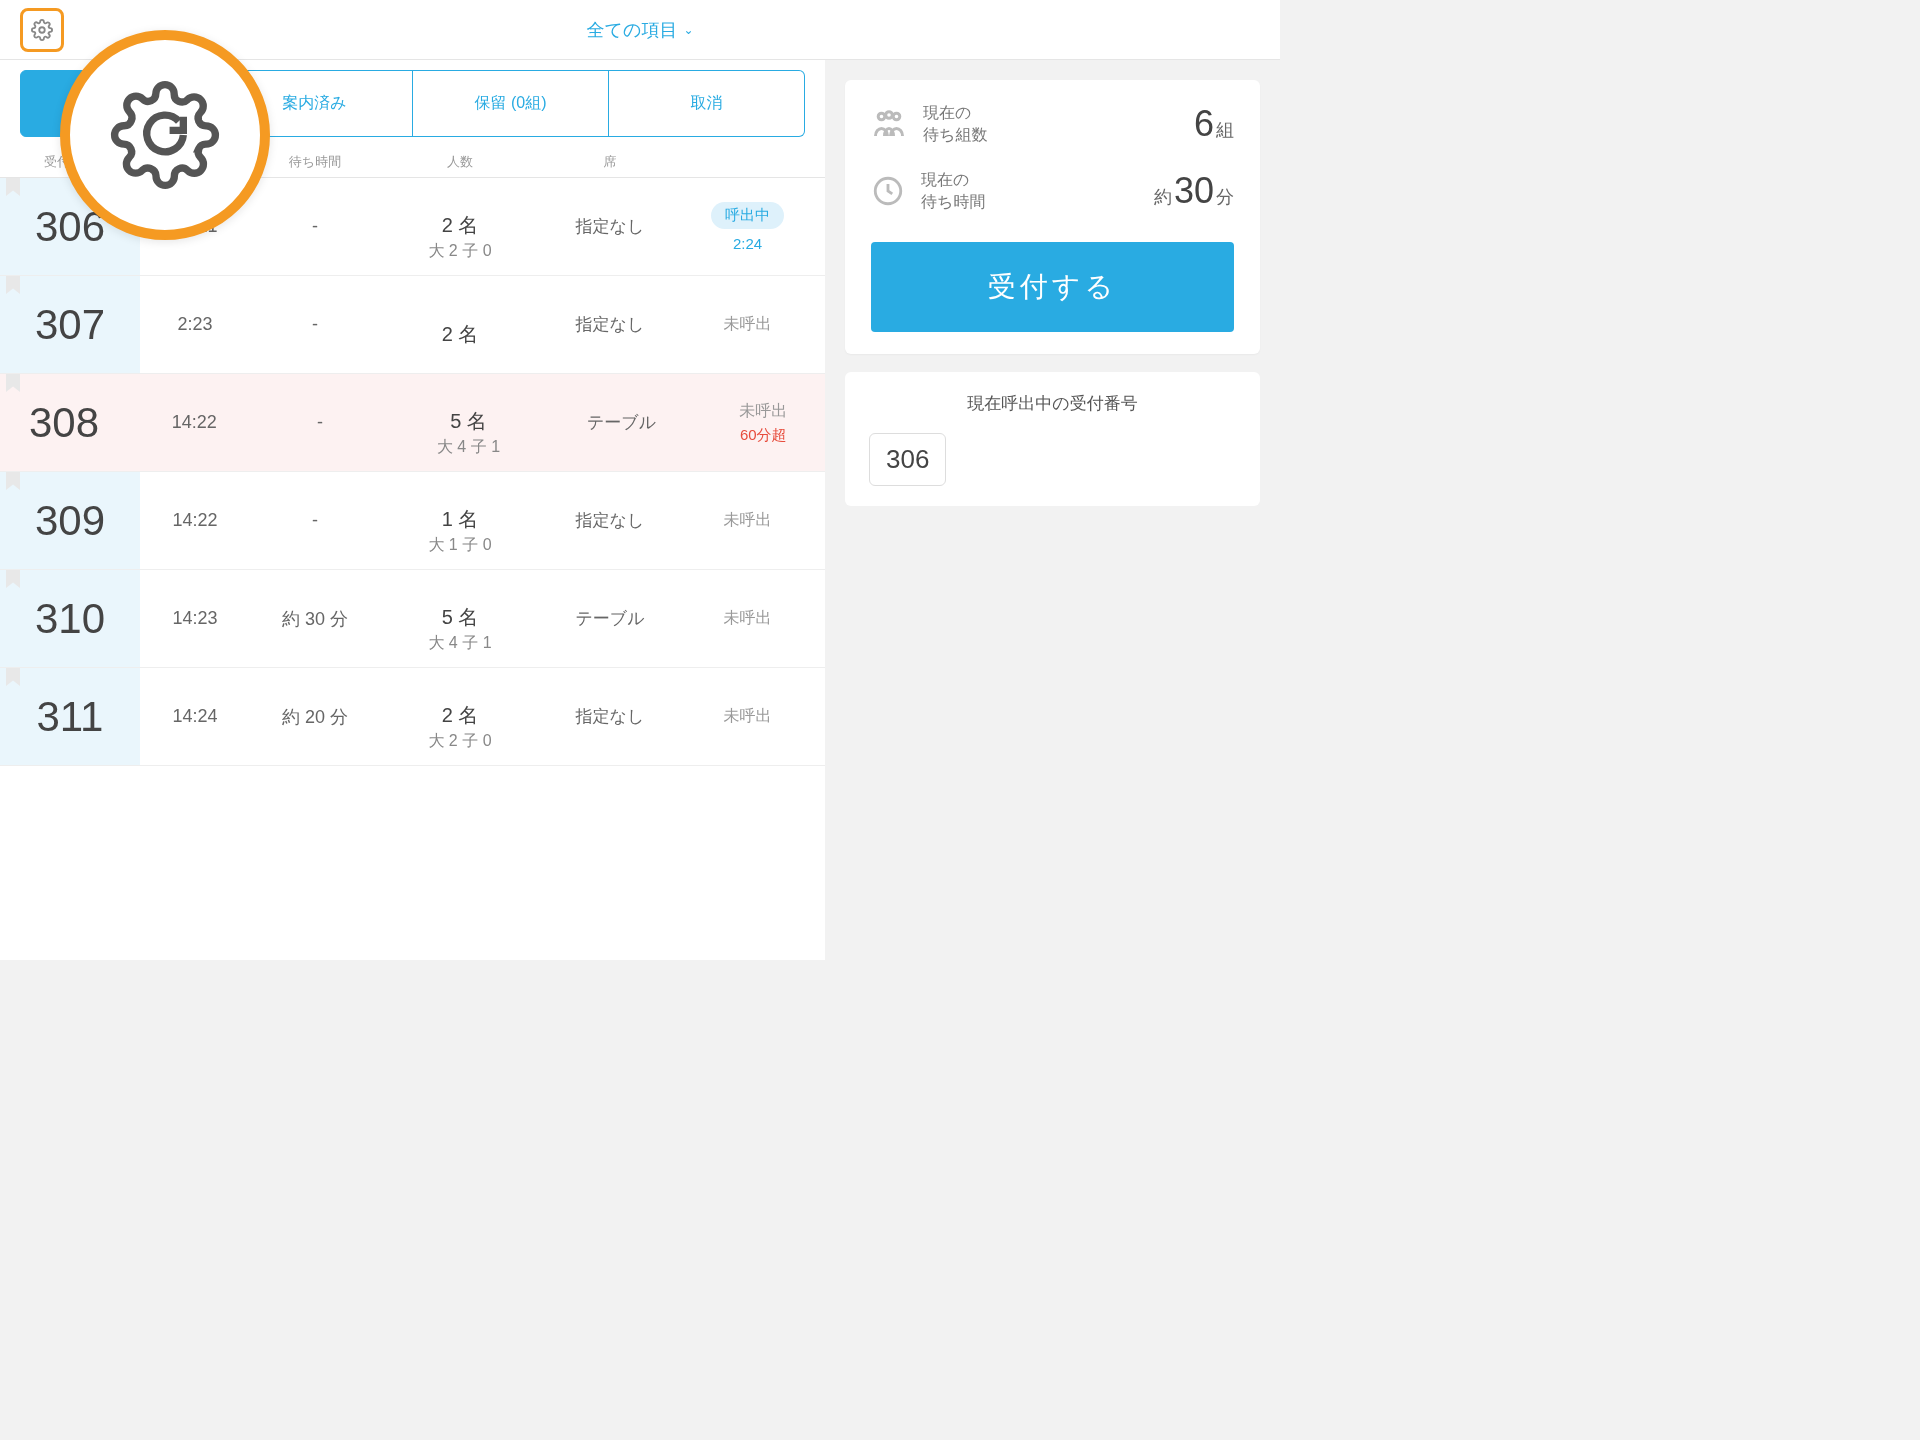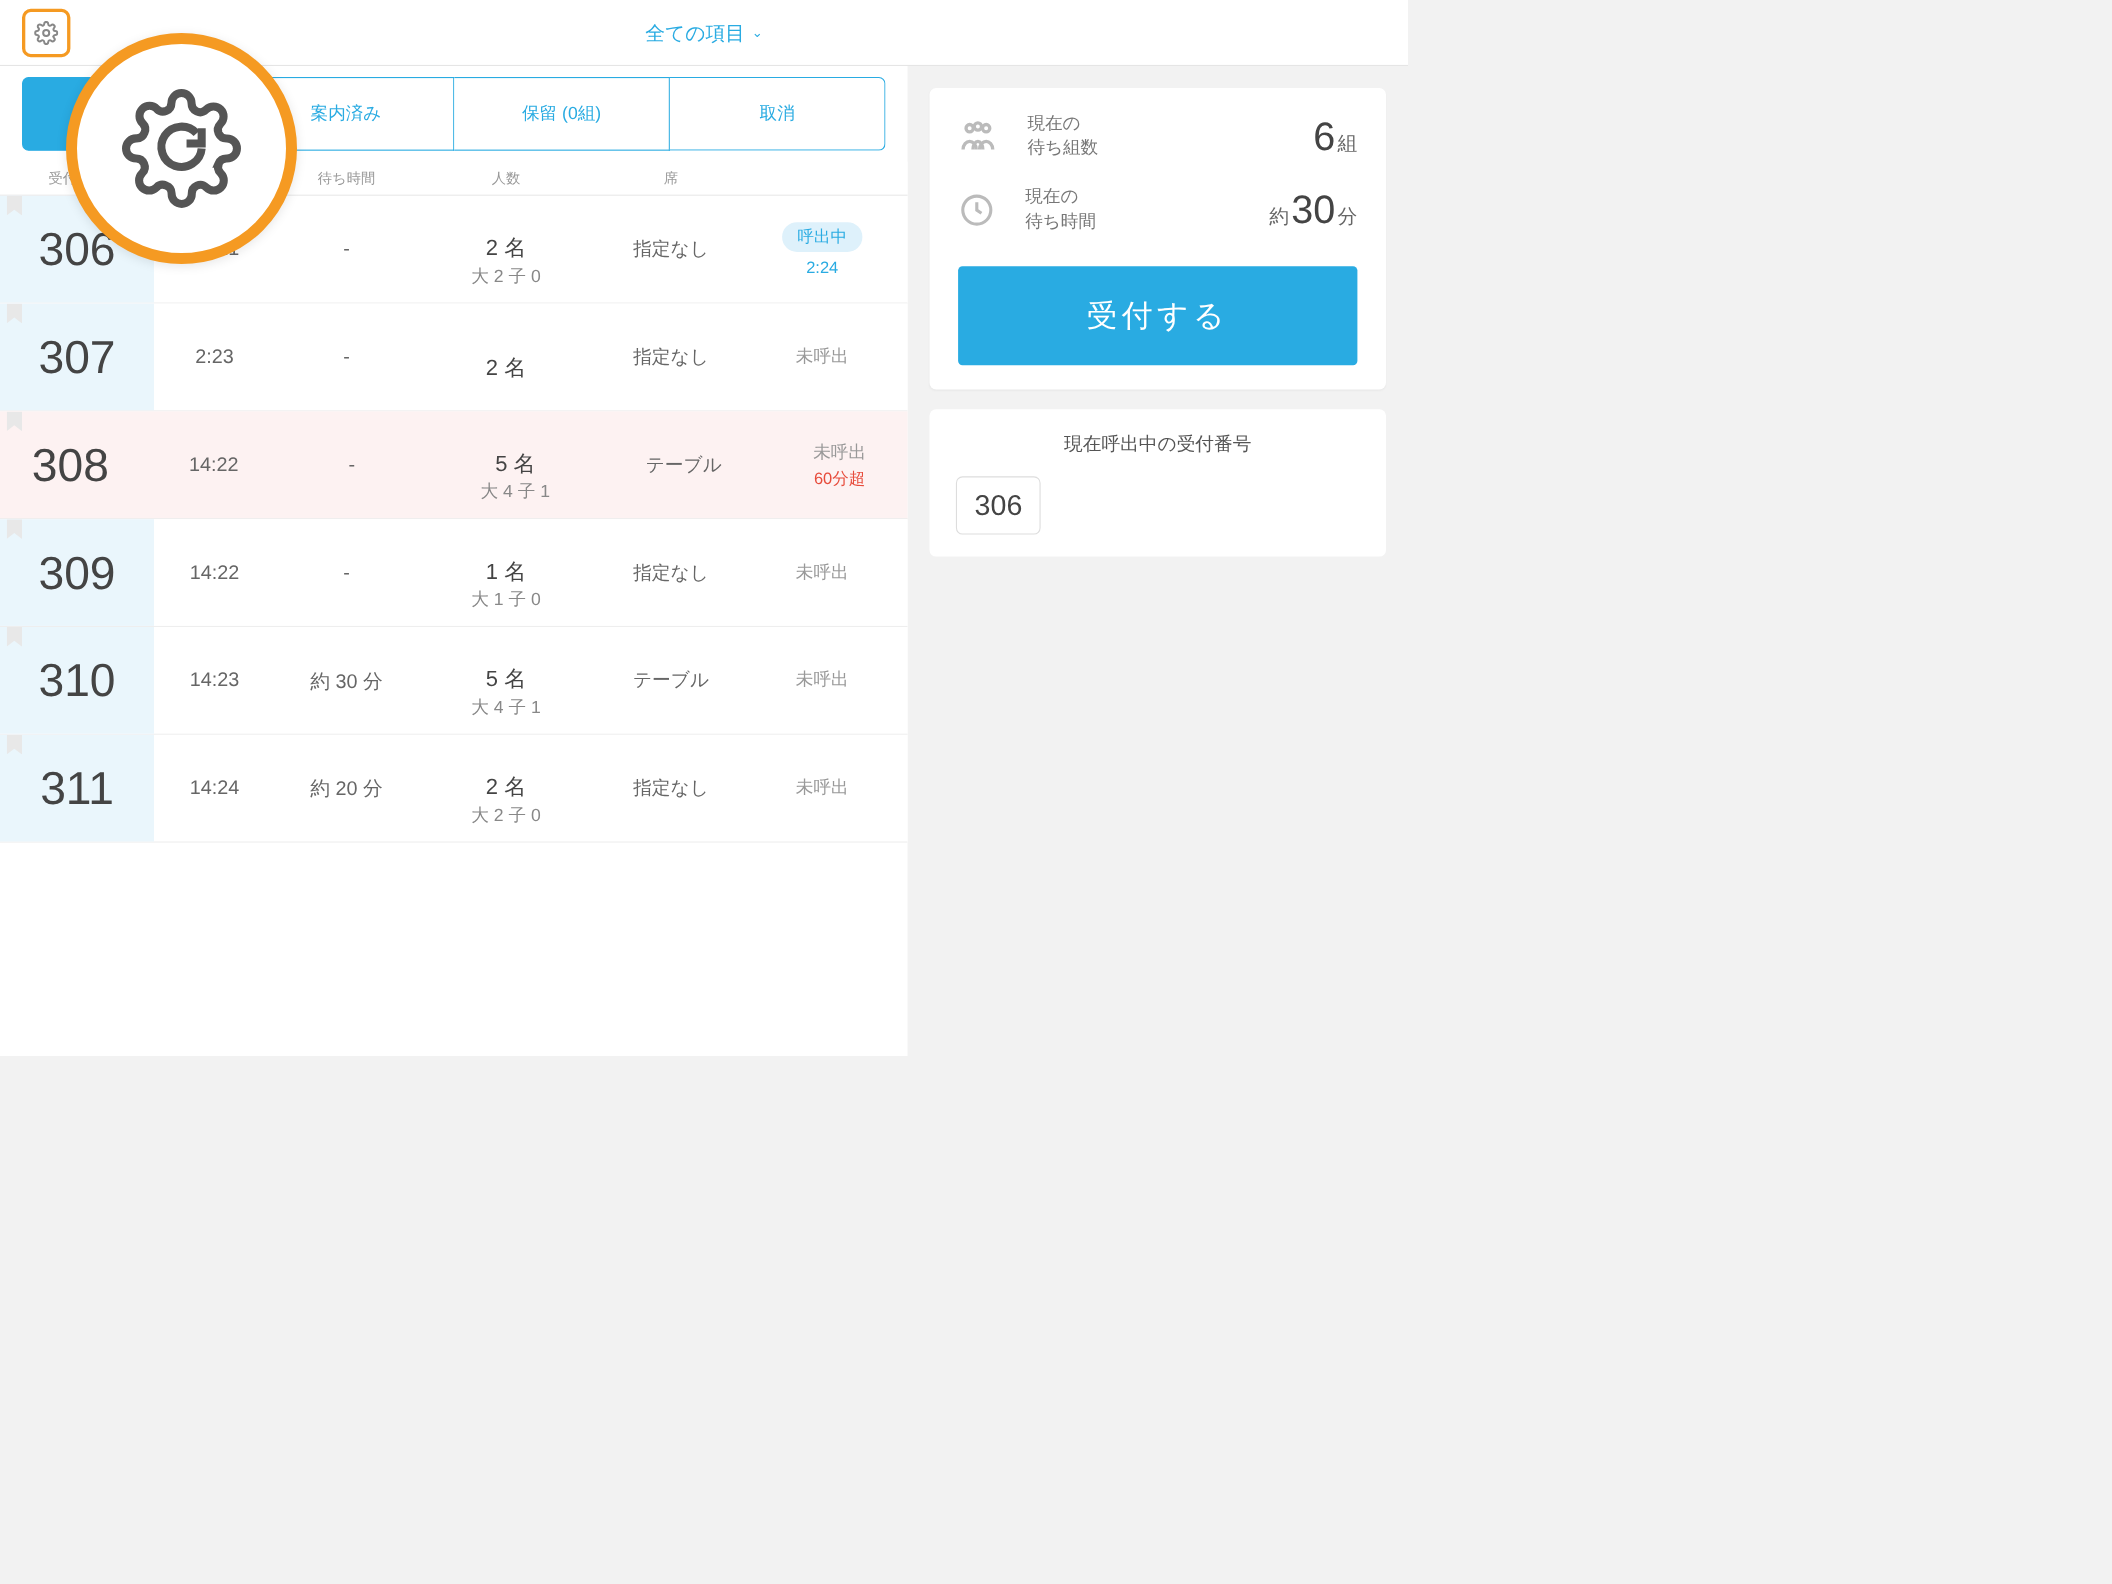--- a/index.html
+++ b/index.html
@@ -90,21 +90,21 @@
   .status-plain { color:#999; font-size:16px;}
   .status-over { color:#e74c3c; font-size:15px; margin-top:4px;}
   .right-col {
     flex:1; padding: 20px; display:flex; flex-direction:column; gap:18px;
   }
   .card {
     background:#fff; border-radius:6px; padding:22px 26px;
     box-shadow: 0 1px 2px rgba(0,0,0,0.04);
   }
   .stat-row { display:flex; align-items:center; justify-content:space-between; margin-bottom:22px;}
-  .stat-left { display:flex; align-items:center; gap:27px;}
+  .stat-left { display:flex; align-items:center; gap:16px;}
   .stat-label { color:#777; font-size:16px; line-height:1.4;}
   .stat-val-big { font-size: 36px; color:#444; font-weight:300;}
   .stat-val-big .unit { font-size:18px; color:#666; margin-left:2px;}
   .stat-val-approx { font-size:18px; color:#666; margin-right:2px;}
   .register-btn {
     background:#29abe2; color:#fff; text-align:center;
     font-size:28px; padding: 26px 0; border-radius:4px; cursor:pointer;
     letter-spacing: 4px;
   }
   .calling-card { background:#fff; border-radius:6px; padding:20px; }

